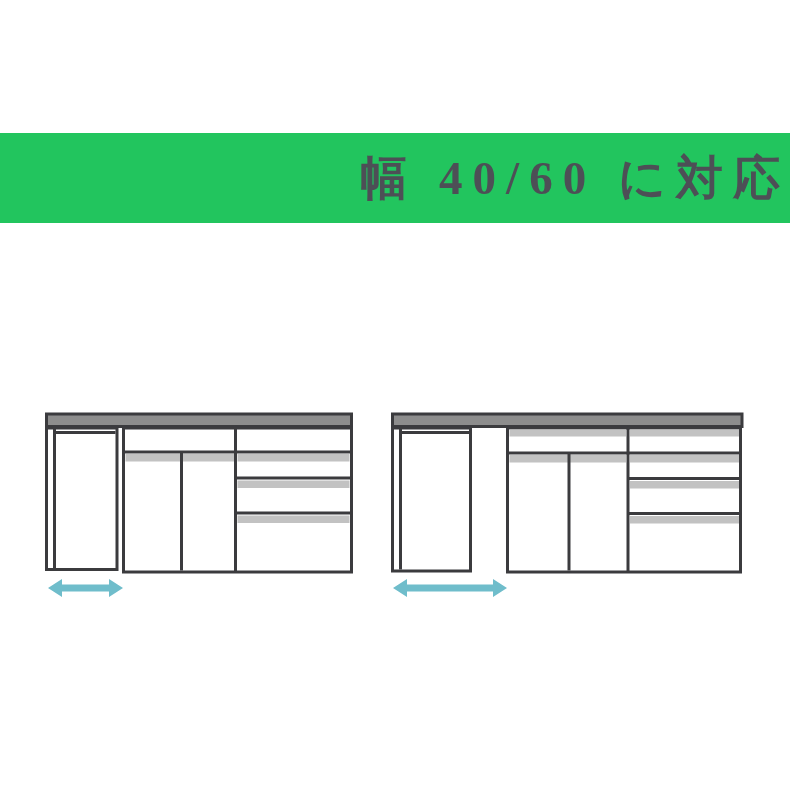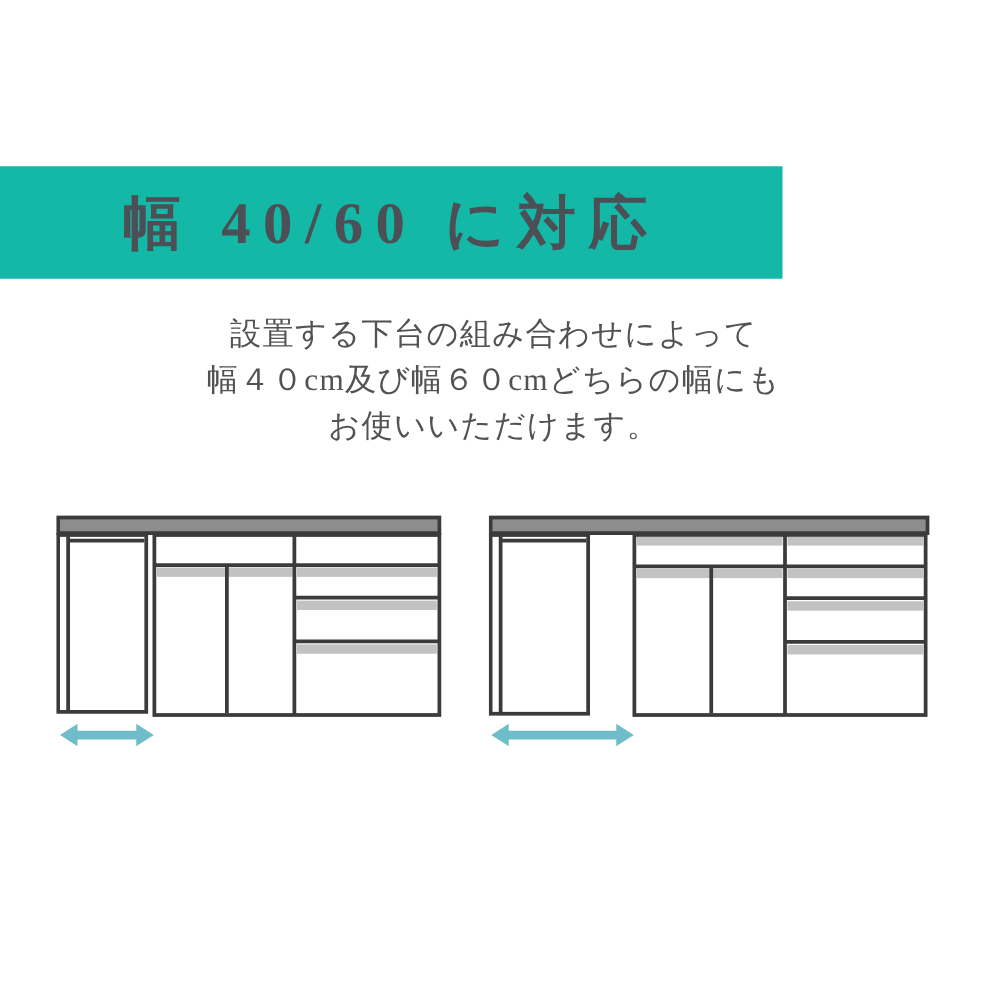--- a/index.html
+++ b/index.html
@@ -12,26 +12,26 @@
     width: 790px;
     height: 790px;
     background: #ffffff;
     overflow: hidden;
     font-family: "Liberation Serif", "DejaVu Serif", serif;
   }
   .banner {
     position: absolute;
     left: 0;
     top: 133px;
-    width: 626px;
+    width: 790px;
     height: 90px;
-    background: #14b8a6;
+    background: #22c55e;
     display: flex;
     align-items: center;
-    justify-content: center;
+    justify-content: flex-end;
   }
   .banner h1 {
     margin: 0;
     font-size: 47px;
     font-weight: 600;
     color: #4d4f56;
     letter-spacing: 10px;
     font-family: "Liberation Serif", "DejaVu Serif", serif;
     white-space: nowrap;
   }
@@ -61,25 +61,20 @@
 </style>
 </head>
 <body>
 
 <div class="page">
 
   <div class="banner">
     <h1>幅 40/60 に対応</h1>
   </div>
 
-  <div class="desc">
-    <p>設置する下台の組み合わせによって</p>
-    <p>幅４０cm及び幅６０cmどちらの幅にも</p>
-    <p>お使いいただけます。</p>
-  </div>
 
   <div class="diagram svg-40">
     <svg width="310" height="190" viewBox="0 0 310 190">
 
       <rect x="1.5" y="2" width="305" height="12.5" fill="#8d8d8d" stroke="#3b3b3e" stroke-width="3"></rect>
 
       <g stroke="#3b3b3e" fill="none">
         <rect x="1.5" y="16" width="70.5" height="141.5" fill="#ffffff" stroke-width="3"></rect>
         <line x1="9.5" y1="17" x2="9.5" y2="156" stroke-width="3"></line>
         <line x1="9.5" y1="20.5" x2="70.5" y2="20.5" stroke-width="3"></line>

